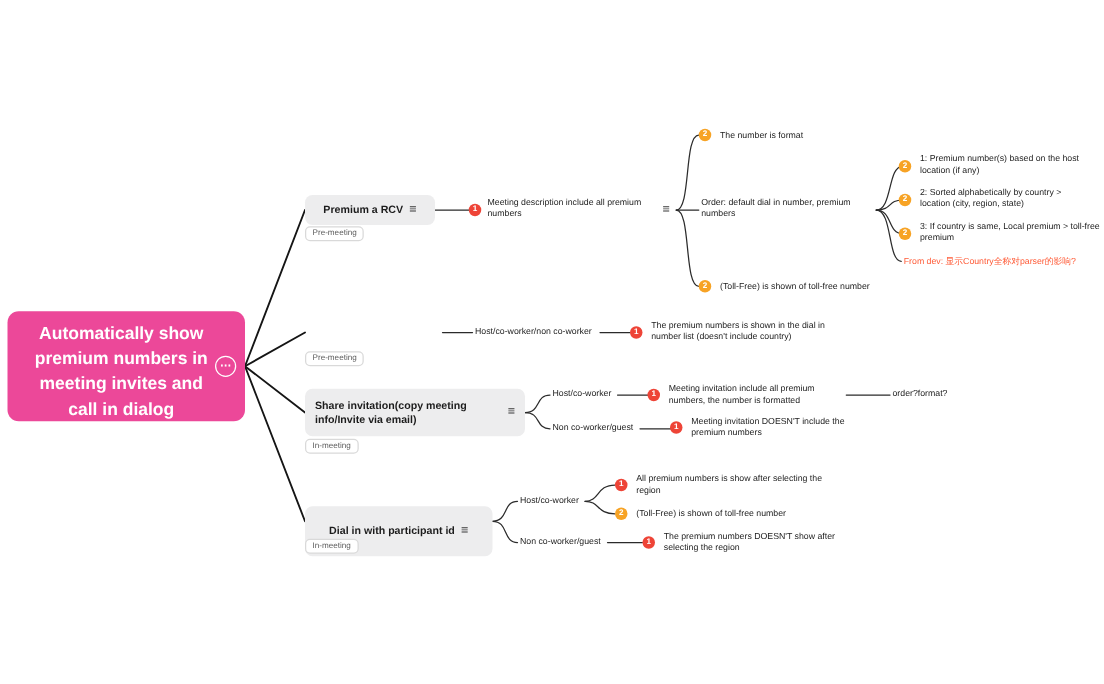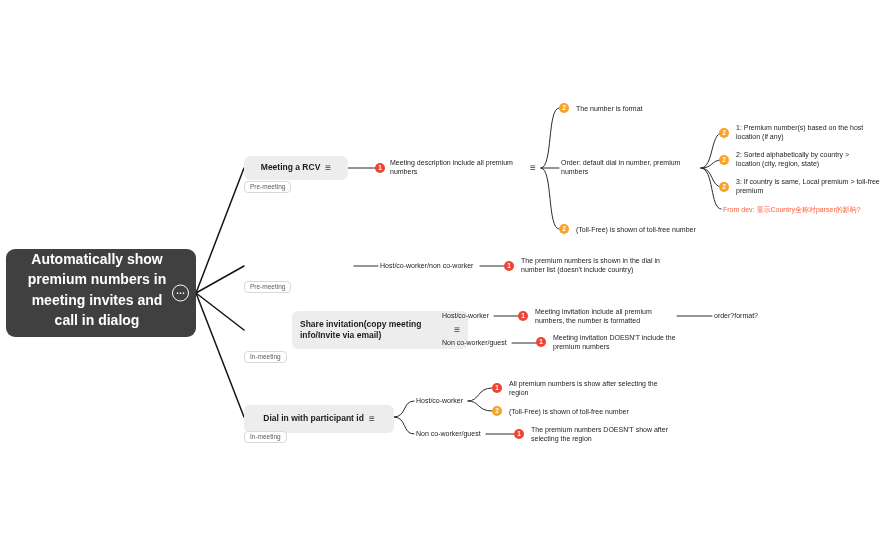--- a/index.html
+++ b/index.html
@@ -1,21 +1,21 @@
 <!DOCTYPE html>
 <html><head>
 <meta charset="utf-8">
 <style>
   html,body{margin:0;padding:0;background:#fff;}
   #canvas{position:relative;width:883px;height:547px;background:#fff;overflow:hidden;
           font-family:"Liberation Sans",sans-serif;}
   svg.links{position:absolute;left:0;top:0;pointer-events:none;}
 
-  .root{position:absolute;left:6px;top:249px;width:190px;height:88px;background:#404040;
-        border-radius:9px;color:#fff;display:flex;align-items:flex-start;justify-content:center;}
+  .root{position:absolute;left:6px;top:249px;width:190px;height:88px;background:#ec4899;
+        border-radius:9px;color:#fff;display:flex;align-items:flex-end;justify-content:center;}
   .root .rt{width:150px;text-align:center;font-weight:bold;font-size:14px;line-height:1.45;margin-left:-8px;}
   .more{position:absolute;right:7px;top:50%;transform:translateY(-50%);width:15px;height:15px;
         border:1.5px solid #fff;border-radius:50%;display:flex;align-items:center;justify-content:center;
         font-size:9px;font-weight:bold;color:#fff;line-height:1;}
 
   .topic{position:absolute;background:#ededee;border-radius:6px;display:flex;align-items:center;
          justify-content:center;gap:5px;font-weight:bold;color:#1c1c1c;padding:0 6px;box-sizing:border-box;}
   .topic .t{font-size:8.5px;line-height:1.3;}
   .notes{font-size:10px;color:#3a3a3a;font-weight:bold;line-height:1;}
   .notes.free{position:absolute;}
@@ -73,21 +73,21 @@
       <path d="M486,434 L514,434"></path>
     </g>
   </svg>
 
   <div class="root">
     <div class="rt">Automatically show premium numbers in meeting invites and call in dialog</div>
     <div class="more">⋯</div>
   </div>
 
   <div class="topic" style="left:244px;top:156px;width:104px;height:24px;">
-    <span class="t">Meeting a RCV</span>
+    <span class="t">Premium a RCV</span>
     <span class="notes">≡</span>
   </div>
   <div class="pill" style="left:244px;top:181px;">Pre-meeting</div>
 
   <div class="marker red" style="left:375px;top:163px;">1</div>
   <div class="leaf" style="left:390px;top:158px;width:138px;">Meeting description include all premium numbers</div>
   <div class="notes free" style="left:530px;top:163px;">≡</div>
 
   <div class="marker orange" style="left:559px;top:103px;">2</div>
   <div class="leaf nowrap" style="left:576px;top:104px;">The number is format</div>
@@ -107,36 +107,36 @@
 
   <div class="marker orange" style="left:559px;top:224px;">2</div>
   <div class="leaf nowrap" style="left:576px;top:225px;">(Toll-Free) is shown of toll-free number</div>
 
   <div class="pill" style="left:244px;top:281px;">Pre-meeting</div>
 
   <div class="mid" style="left:380px;top:262px;">Host/co-worker/non co-worker</div>
   <div class="marker red" style="left:504px;top:261px;">1</div>
   <div class="leaf" style="left:521px;top:256px;width:156px;">The premium numbers is shown in the dial in number list (doesn't include country)</div>
 
-  <div class="topic" style="left:244px;top:311px;width:176px;height:38px;justify-content:flex-start;padding:0 8px;margin-left:48px;">
+  <div class="topic" style="left:244px;top:311px;width:176px;height:38px;justify-content:flex-start;padding:0 8px;">
     <span class="t" style="flex:1;">Share invitation(copy meeting info/Invite via email)</span>
     <span class="notes">≡</span>
   </div>
   <div class="pill" style="left:244px;top:351px;">In-meeting</div>
 
   <div class="mid" style="left:442px;top:312px;">Host/co-worker</div>
   <div class="marker red" style="left:518px;top:311px;">1</div>
   <div class="leaf" style="left:535px;top:307px;width:140px;">Meeting invitation include all premium numbers, the number is formatted</div>
   <div class="mid" style="left:714px;top:312px;">order?format?</div>
 
   <div class="mid" style="left:442px;top:339px;">Non co-worker/guest</div>
   <div class="marker red" style="left:536px;top:337px;">1</div>
   <div class="leaf" style="left:553px;top:333px;width:140px;">Meeting invitation DOESN'T include the premium numbers</div>
 
-  <div class="topic" style="left:244px;top:405px;width:150px;height:28px;">
+  <div class="topic" style="left:244px;top:405px;width:150px;height:40px;">
     <span class="t">Dial in with participant id</span>
     <span class="notes">≡</span>
   </div>
   <div class="pill" style="left:244px;top:431px;">In-meeting</div>
 
   <div class="mid" style="left:416px;top:397px;">Host/co-worker</div>
   <div class="marker red" style="left:492px;top:383px;">1</div>
   <div class="leaf" style="left:509px;top:379px;width:152px;">All premium numbers is show after selecting the region</div>
   <div class="marker orange" style="left:492px;top:406px;">2</div>
   <div class="leaf nowrap" style="left:509px;top:407px;">(Toll-Free) is shown of toll-free number</div>

